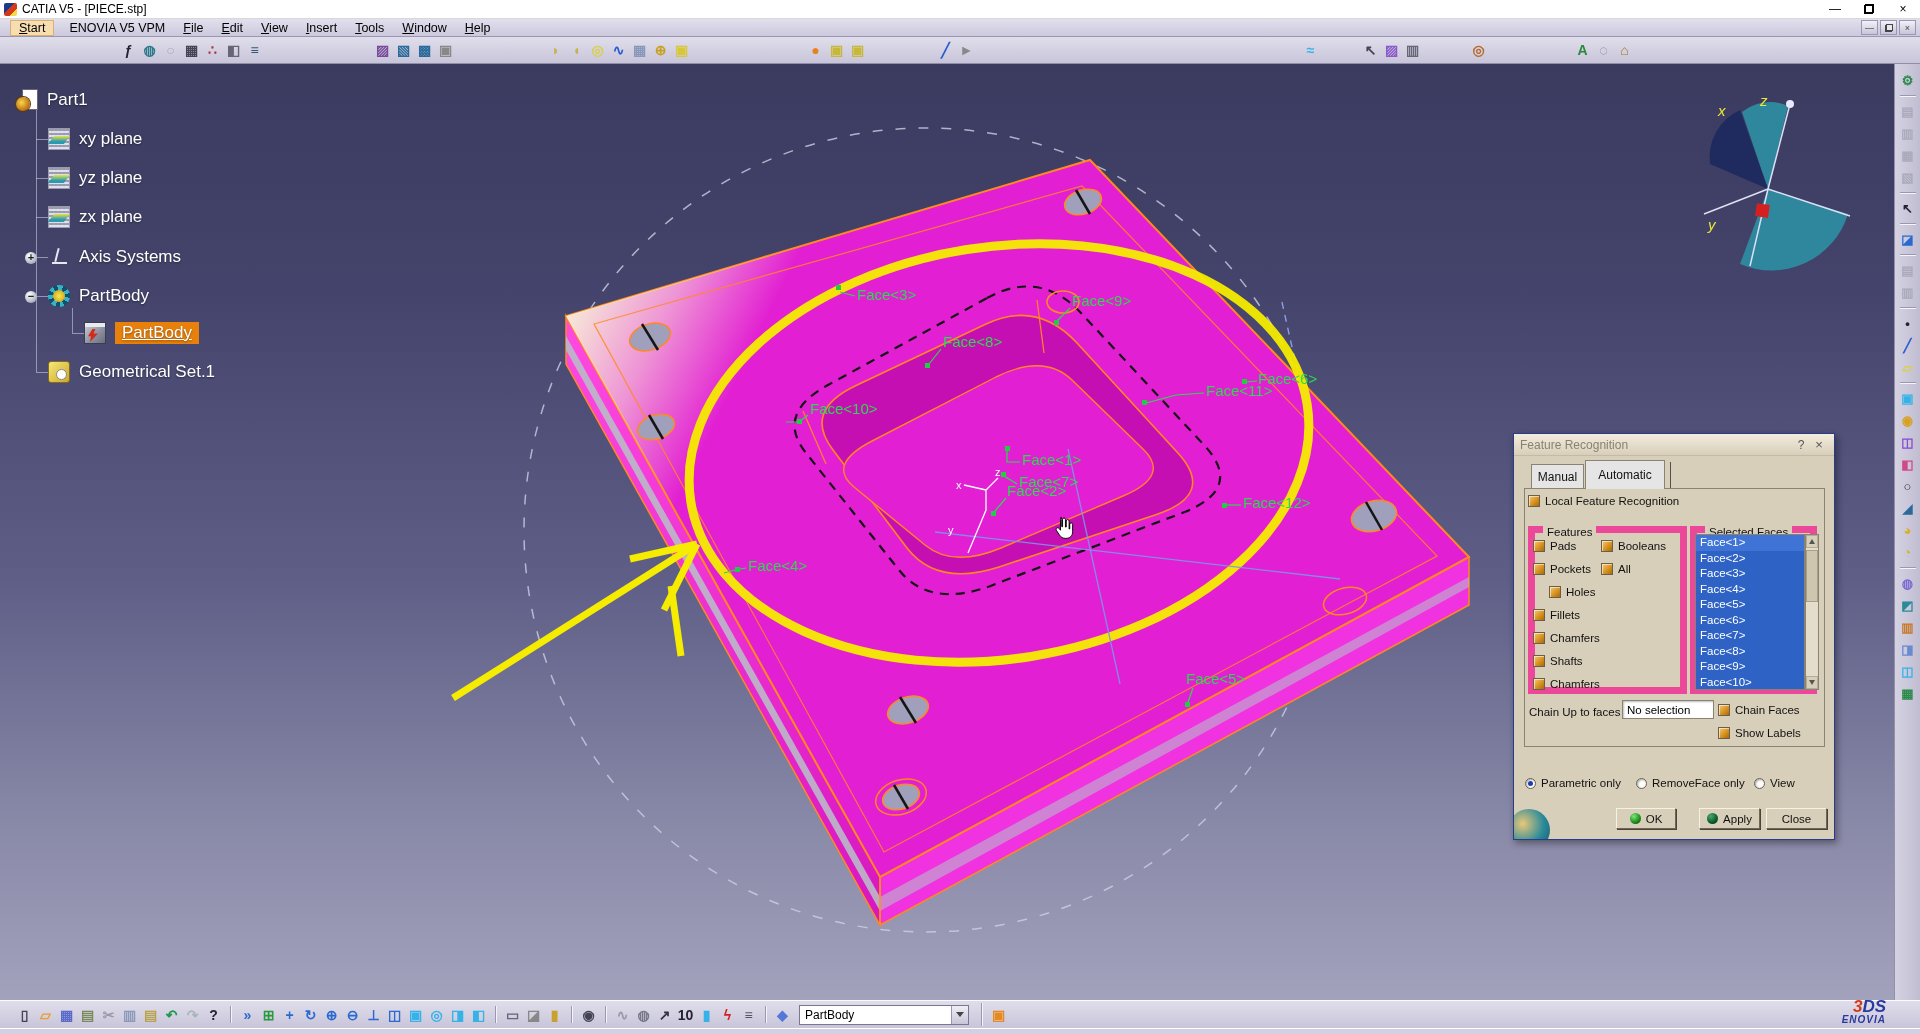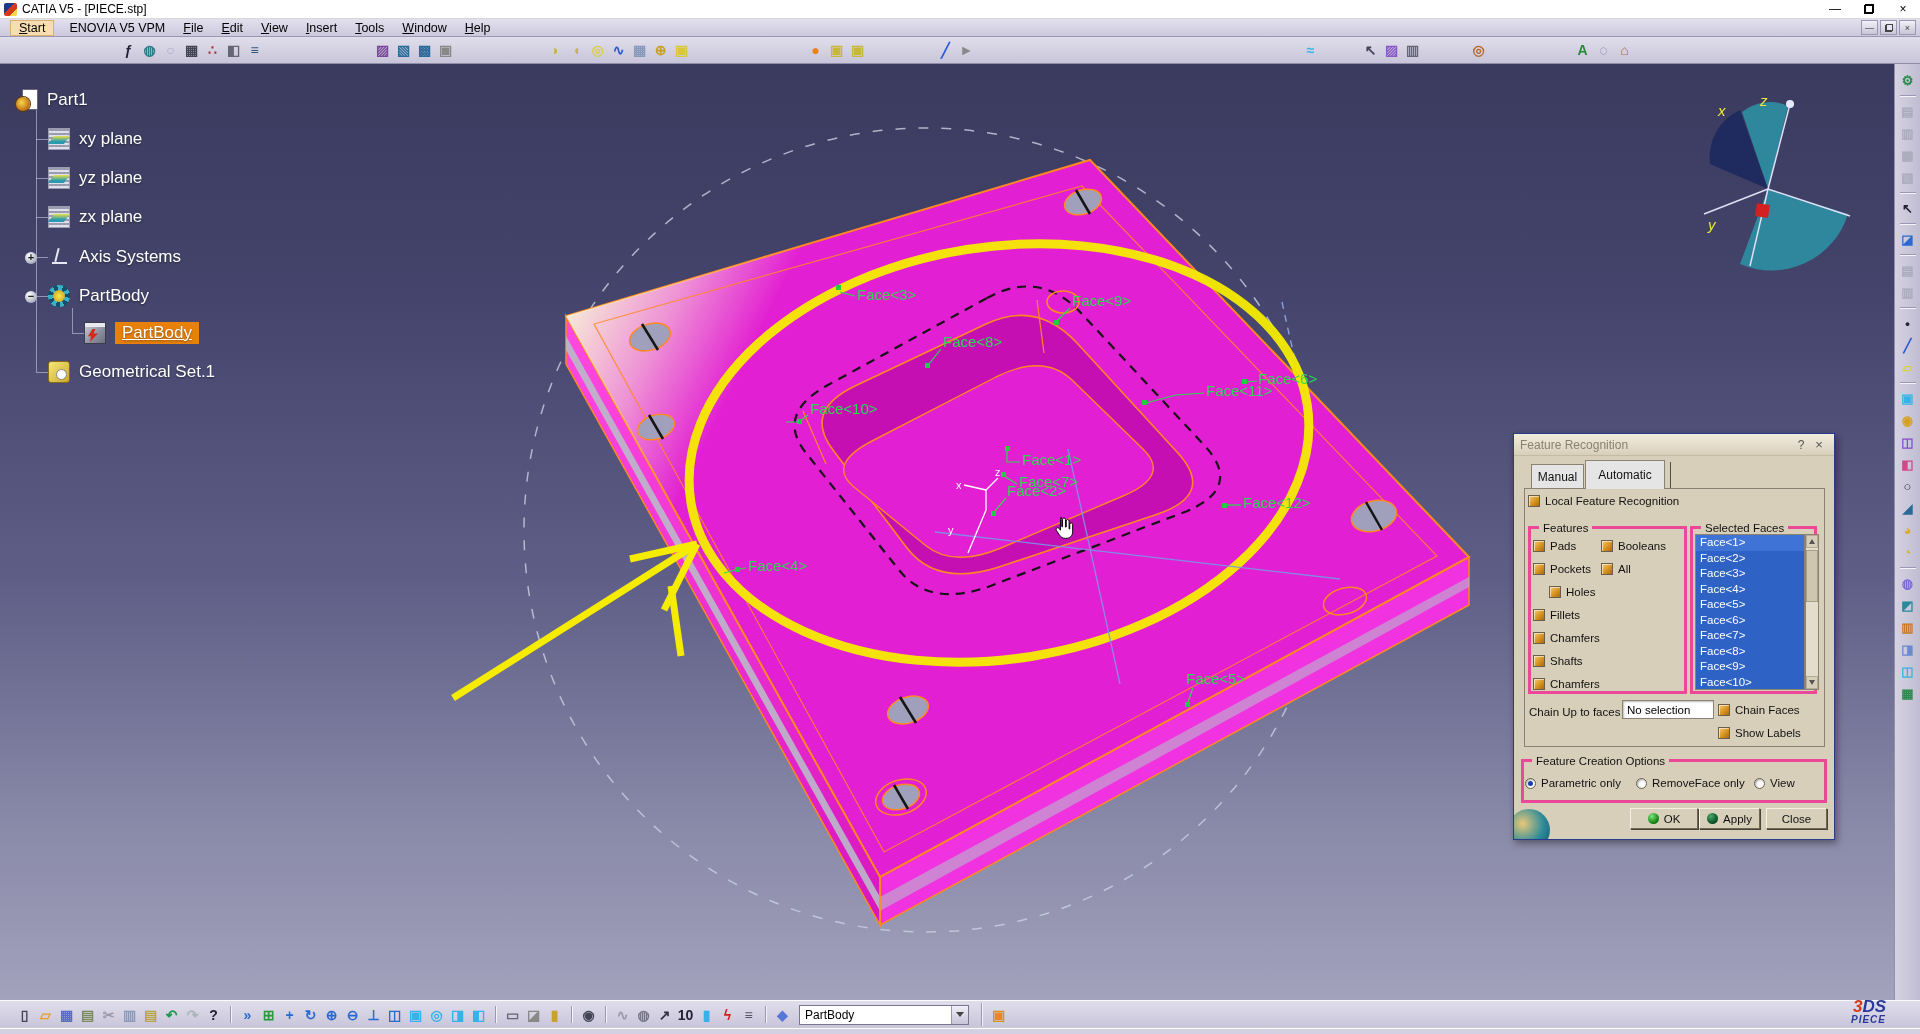--- a/index.html
+++ b/index.html
@@ -81,21 +81,21 @@
   #scene{position:absolute;left:0;top:0;z-index:2}
 
   
   .dlg{position:absolute;width:322px;height:407px;background:#d8cfba;border:1px solid #2a3a8c;box-shadow:2px 3px 7px rgba(0,0,0,.4);z-index:10;font-size:11.5px;color:#111;overflow:hidden}
   .dlg-title{position:absolute;left:0;top:0;right:0;height:22px;background:linear-gradient(#f2ecdd,#d8cfba);display:flex;align-items:center;padding:0 6px;color:#8a8270;font-size:12px;border-bottom:1px solid #c4bba4}
   .dlg-help{margin-left:auto;width:18px;text-align:center;color:#555}
   .dlg-close{width:18px;text-align:center;color:#555;font-size:13px}
   .tab{position:absolute;background:#e5e5e5;border:1px solid #8a8273;border-bottom:none;display:flex;align-items:center;justify-content:center;font-size:12px}
   .tabline{position:absolute;width:1px;background:#55504a}
   .panel{position:absolute;border:1px solid #8a8273}
-  .grp{position:absolute;border:3px solid #ec4899}
+  .grp{position:absolute;border:7px solid #ec4899}
   .lg{position:absolute;top:-7px;left:8px;background:#d8cfba;padding:0 4px;font-size:11.5px;white-space:nowrap}
   .cbrow{position:absolute;display:flex;align-items:center;gap:5px;white-space:nowrap}
   .cb{width:12px;height:12px;flex:0 0 auto;border:1px solid #6b5f49;background:linear-gradient(135deg,#f5c97a,#d8941f 55%,#a96a10);box-shadow:inset 1px 1px 0 rgba(255,255,255,.55)}
   .rad{position:relative;width:11px;height:11px;flex:0 0 auto;border-radius:50%;background:#fff;border:1px solid #6b5f49;box-shadow:inset 1px 1px 2px #aaa}
   .rad.sel::after{content:"";position:absolute;inset:2px;border-radius:50%;background:#1b3fae}
   .listbox{position:absolute;background:#fff;border:1px solid #8a8273;box-shadow:inset 1px 1px 2px #bbb;overflow:hidden}
   .li{height:15.5px;line-height:15.5px;padding-left:4px;background:#2e63c5;color:#fff;font-size:11.5px;white-space:nowrap}
   .li.first{background:#3f74d6}
   .sbar{position:absolute;width:14px;background:#e4ddcc;border:1px solid #8a8273}
   .sarr{position:absolute;left:0;width:12px;height:13px;background:#d8cfba;border:1px solid #b5ac95;display:flex;align-items:center;justify-content:center}
@@ -541,38 +541,35 @@
         <input class="field" style="left: 108px; top: 266px; width: 92px; height: 19px;" value="No selection">
         <div class="cbrow" style="left:204px;top:270px">
             <span class="cb"></span>
             <span>Chain Faces</span>
           </div>
         <div class="cbrow" style="left:204px;top:293px">
             <span class="cb"></span>
             <span>Show Labels</span>
           </div>
 
-        <div class="grp" style="left:7px;top:325px;width:306px;height:44px">
-          <span class="lg">Feature Creation Options</span>
-        </div>
         <div class="cbrow" style="left:11px;top:343px">
             <span class="rad sel"></span>
             <span>Parametric only</span>
           </div>
         <div class="cbrow" style="left:122px;top:343px">
             <span class="rad"></span>
             <span>RemoveFace only</span>
           </div>
         <div class="cbrow" style="left:240px;top:343px">
             <span class="rad"></span>
             <span>View</span>
           </div>
 
         <div class="globe"></div>
-        <div class="dbtn" style="left:116px;top:374px;width:68px">
+        <div class="dbtn" style="left:102px;top:374px;width:60px">
             <span class="sph"></span>
             <span>OK</span>
           </div>
         <div class="dbtn" style="left:185px;top:374px;width:61px">
             <span class="sph dark"></span>
             <span>Apply</span>
           </div>
         <div class="dbtn" style="left:252px;top:374px;width:61px">
             <span>Close</span>
           </div>
@@ -785,18 +782,18 @@
         </span>
     </div>
     <div class="tsep"></div>
     <div class="tstrip" style="position:static;display:flex;align-items:center">
         <div class="ic">
           <span style="color: rgb(232, 137, 31);">▣</span>
         </div>
       </div>
     <div class="dslogo">
       <div class="row1"><span class="three">3</span><span class="ds">DS</span></div>
-      <div class="catia">PIECE</div>
+      <div class="catia">ENOVIA</div>
     </div>
   </div>
 
   <div class="statusbar"></div>
 </div>
 
 </body></html>

